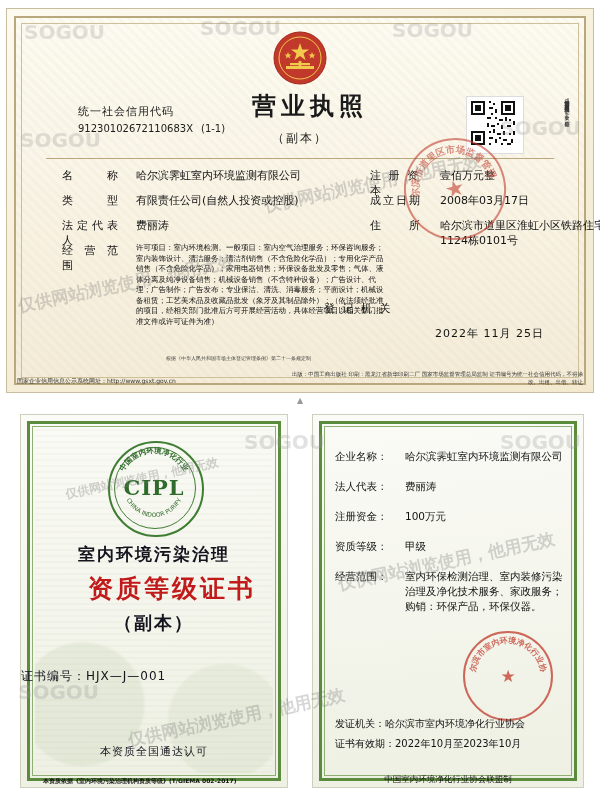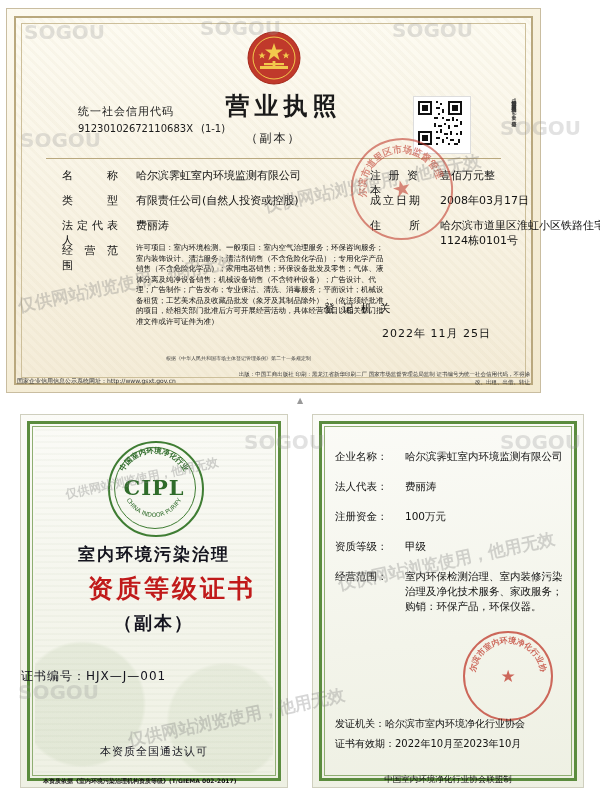--- a/index.html
+++ b/index.html
@@ -7,21 +7,21 @@
     width:600px;height:799px;
     background:#ffffff;
     font-family:"DejaVu Sans","Liberation Sans",sans-serif;
     overflow:hidden;
     position:relative;
   }
   .page{position:relative;width:600px;height:799px;}
 
   
   .license{
-    position:absolute;left:6px;top:8px;width:535px;height:385px;
+    position:absolute;left:6px;top:8px;width:588px;height:385px;
     background:linear-gradient(160deg,#fdfaf0 0%,#f7f0dc 40%,#f2e9cf 100%);
     border:1px solid #c9bda0;
     box-sizing:border-box;
   }
   .license-inner{
     position:absolute;left:7px;top:7px;right:7px;bottom:7px;
     border:2px solid #b9a87e;
     box-sizing:border-box;
     background:
       repeating-linear-gradient(45deg, rgba(200,185,140,.07) 0 3px, rgba(255,255,255,0) 3px 7px),

